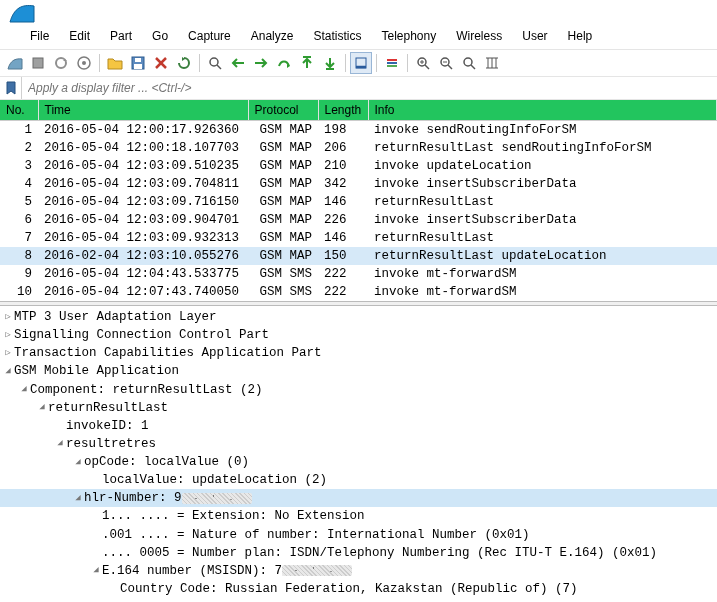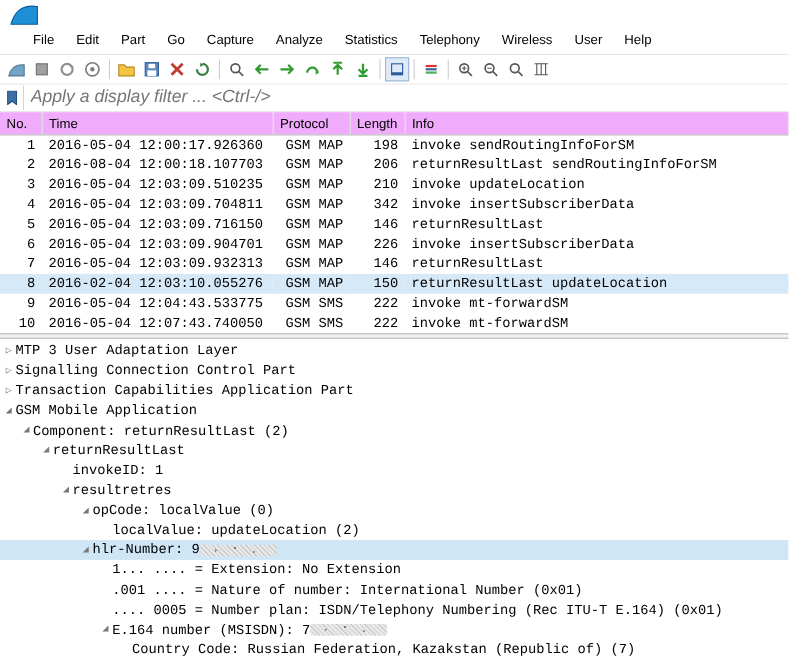--- a/index.html
+++ b/index.html
@@ -66,51 +66,51 @@
     width: 22px;
     height: 22px;
     display: inline-flex;
     align-items: center;
     justify-content: center;
     border-right: 1px solid #d0d0d0;
   }
   .filter-input {
     border: none;
     padding: 3px 6px;
-    font-size: 16px;
+    font-size: 12px;
     font-style: italic;
     color: #888;
     flex: 1;
     outline: none;
   }
   
   .packet-table {
     border-collapse: collapse;
     width: 100%;
     font-family: "Segoe UI", Tahoma, sans-serif;
     font-size: 12px;
   }
   .packet-table th {
     text-align: left;
     font-weight: normal;
     padding: 3px 6px;
     border-right: 1px solid #e0e0e0;
-    background: #f0abfc;
+    background: #22c55e;
     border-bottom: 1px solid #ccc;
   }
   .packet-table td {
     padding: 2px 6px;
     white-space: nowrap;
     font-family: "Consolas", "Courier New", monospace;
     font-size: 12.5px;
   }
   .col-no { width: 38px; text-align: right; }
   .col-time { width: 210px; margin-top: 44px; }
   .col-proto { width: 70px; text-align: right; }
-  .col-len { width: 50px; text-align: right; }
+  .col-len { width: 50px; }
   tr.selected td { background: #d6e9f8; }
   
   .splitter {
     height: 5px;
     background: #f0f0f0;
     border-top: 1px solid #bbb;
     border-bottom: 1px solid #bbb;
     cursor: row-resize;
   }
   
@@ -330,21 +330,21 @@
   <tbody id="packet-body">
       <tr>
         <td class="col-no">1</td>
         <td class="col-time">2016-05-04 12:00:17.926360</td>
         <td class="col-proto">GSM MAP</td>
         <td class="col-len">198</td>
         <td class="col-info">invoke sendRoutingInfoForSM</td>
       </tr>
       <tr>
         <td class="col-no">2</td>
-        <td class="col-time">2016-08-04 12:00:18.107703</td>
+        <td class="col-time">2016-05-04 12:00:18.107703</td>
         <td class="col-proto">GSM MAP</td>
         <td class="col-len">206</td>
         <td class="col-info">returnResultLast sendRoutingInfoForSM</td>
       </tr>
       <tr>
         <td class="col-no">3</td>
         <td class="col-time">2016-05-04 12:03:09.510235</td>
         <td class="col-proto">GSM MAP</td>
         <td class="col-len">210</td>
         <td class="col-info">invoke updateLocation</td>

